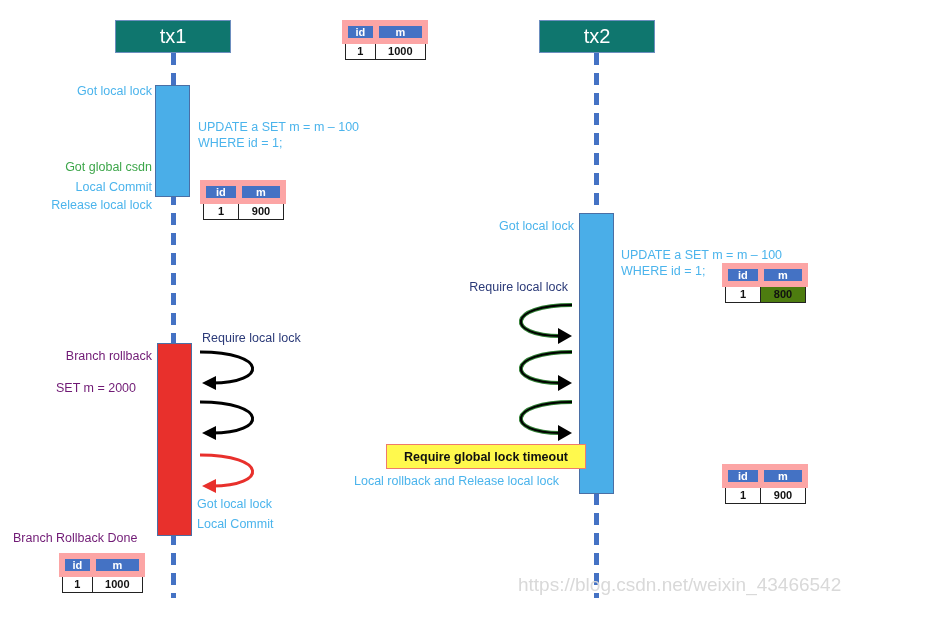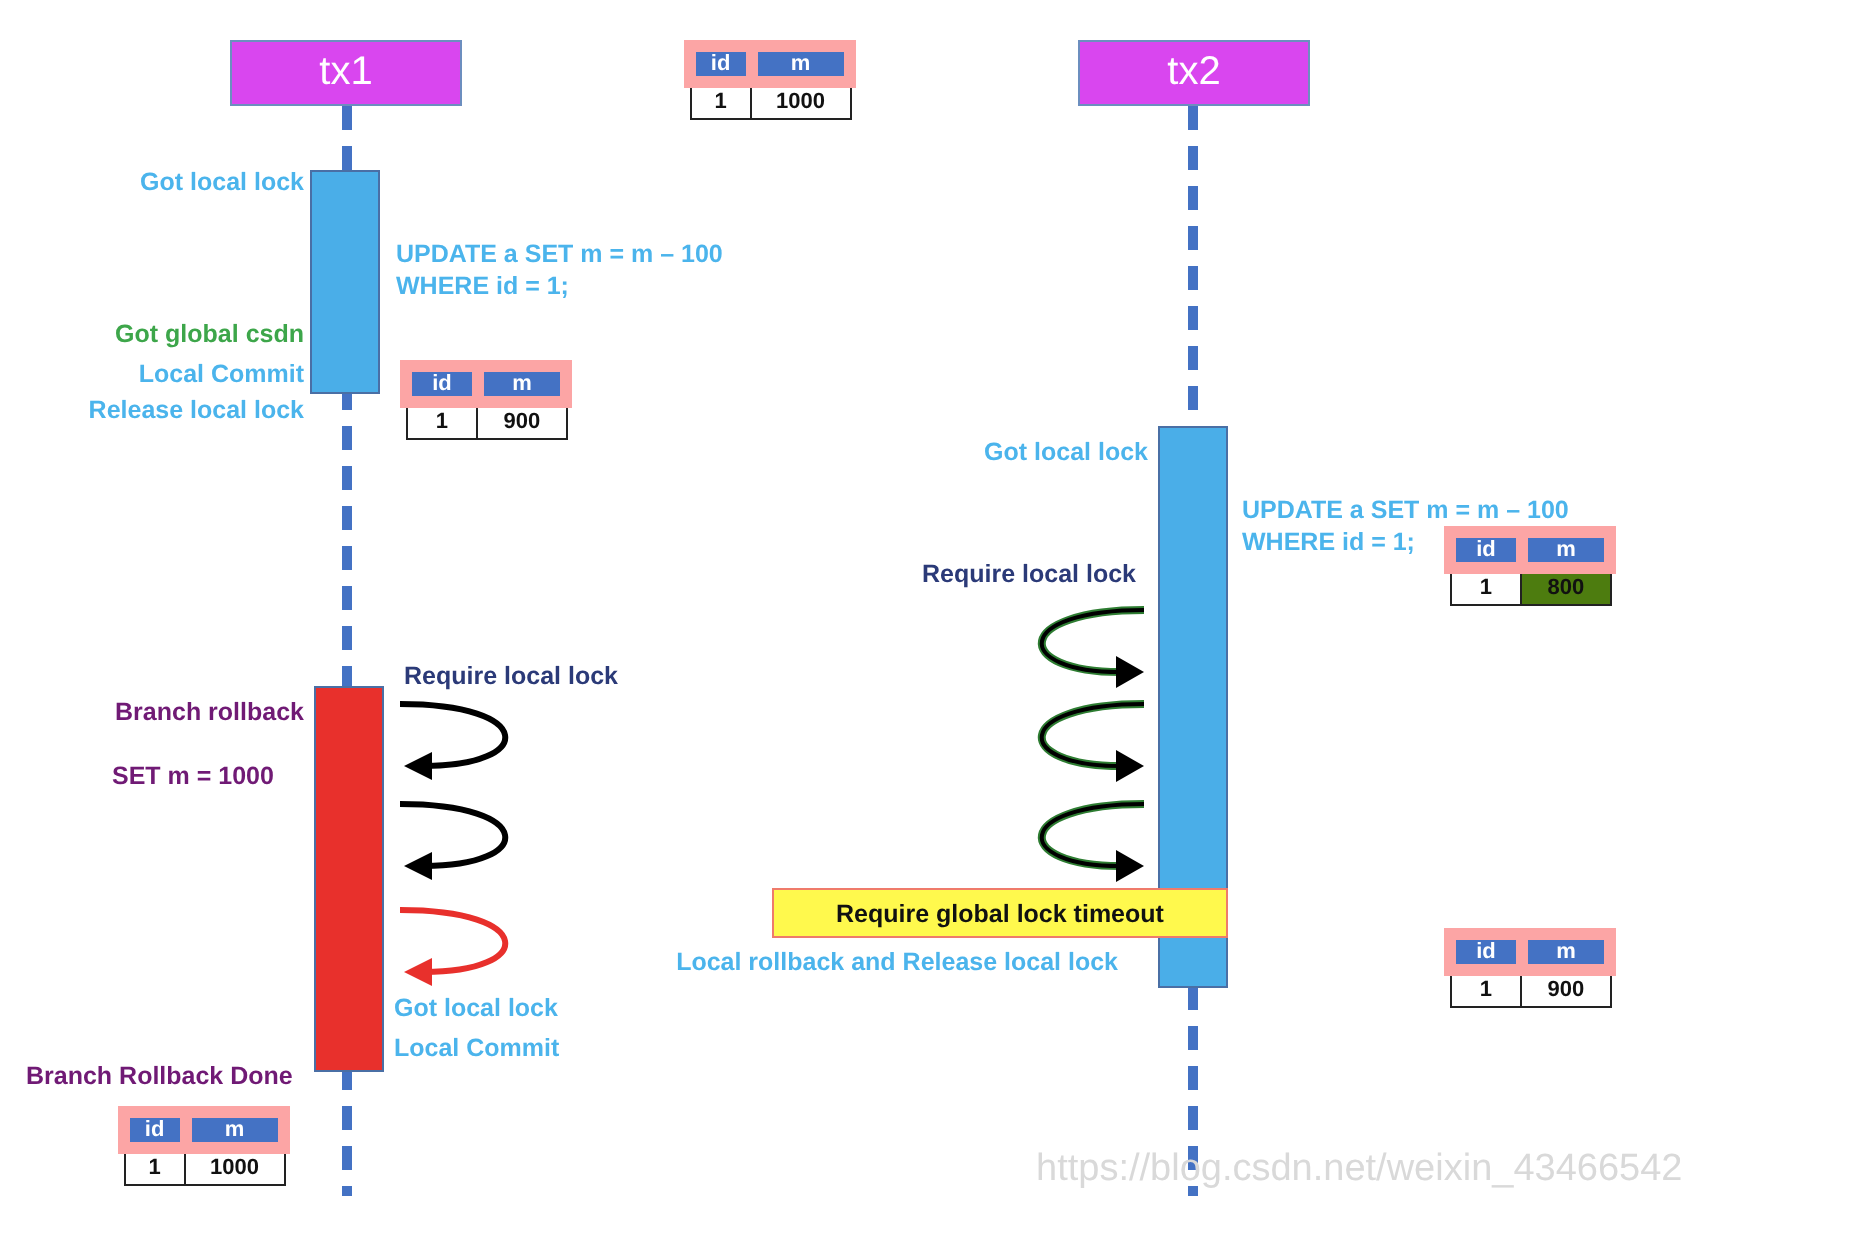--- a/index.html
+++ b/index.html
@@ -1,30 +1,30 @@
 <!DOCTYPE html>
 <html><head>
 <meta charset="utf-8">
 <style>
   * { box-sizing: border-box; margin: 0; padding: 0; }
   html, body { width: 928px; height: 624px; background: #ffffff; overflow: hidden; }
   body { position: relative; font-family: "Liberation Sans", "DejaVu Sans", sans-serif; }
   .lane-head {
-    position: absolute; height: 33px; background: #d946ef; border: 1.5px solid #6c8ebf;
+    position: absolute; height: 33px; background: #0f766e; border: 1.5px solid #6c8ebf;
     color: #fff; font-size: 20px; display: flex; align-items: center; justify-content: center;
   }
   .dash {
     position: absolute; width: 5px;
     background-image: linear-gradient(to bottom, #4472c4 0, #4472c4 12px, transparent 12px, transparent 20px);
     background-size: 5px 20px;
   }
   .bar { position: absolute; border: 1.5px solid #4a6fa5; }
   .bar.blue { background: #4aaee8; }
   .bar.red { background: #e8302c; }
-  .lbl { position: absolute; font-weight: bold; font-size: 12.5px; white-space: nowrap; line-height: 15px; }
+  .lbl { position: absolute; font-weight: normal; font-size: 12.5px; white-space: nowrap; line-height: 15px; }
   .lbl.right { text-align: right; }
   .c-lb { color: #4bb4ec; }
   .c-green { color: #3da64a; }
   .c-red { color: #701a75; }
   .c-navy { color: #2b3a78; }
   table.dt { position: absolute; border-collapse: collapse; font-size: 11px; font-weight: bold; }
   table.dt th { background: #4472c4; color: #fff; height: 17px; font-weight: bold; border: 6px solid #fca5a5; }
   table.dt td { background: #fff; color: #111; height: 18px; text-align: center; border: 1.5px solid #222; }
   table.dt td.hl { background: #4d7c0f; }
   .timeout-box {
@@ -76,21 +76,21 @@
       </tr>
   <tr>
         <td>1</td>
         <td>900</td>
       </tr>
 </tbody>
   </table>
 
 <div class="bar red" style="left:157px; top:343px; width:35px; height:193px;"></div>
 <div class="lbl right c-red" style="right:776px; top:349px;">Branch rollback</div>
-<div class="lbl c-red" style="left:56px; top:381px;">SET m = 1000</div>
+<div class="lbl c-red" style="left:56px; top:381px;">SET m = 2000</div>
 <div class="lbl c-navy" style="left:202px; top:331px;">Require local lock</div>
 
 <svg class="arrow" style="left:198px; top:350px;" width="64" height="42" viewBox="0 0 64 42">
   <path d="M2 2 C 70 2, 70 33, 14 33" fill="none" stroke="#000" stroke-width="3"></path>
   <path d="M18 26 L 4 33 L 18 40 Z" fill="#000"></path>
 </svg>
 <svg class="arrow" style="left:198px; top:400px;" width="64" height="42" viewBox="0 0 64 42">
   <path d="M2 2 C 70 2, 70 33, 14 33" fill="none" stroke="#000" stroke-width="3"></path>
   <path d="M18 26 L 4 33 L 18 40 Z" fill="#000"></path>
 </svg>
@@ -145,21 +145,21 @@
   <path d="M58 2 C -8 2, -8 33, 46 33" fill="none" stroke="#2e7d32" stroke-width="4"></path>
   <path d="M58 2 C -8 2, -8 33, 46 33" fill="none" stroke="#000" stroke-width="2"></path>
   <path d="M44 25 L 58 33 L 44 41 Z" fill="#000"></path>
 </svg>
 <svg class="arrow" style="left:514px; top:400px;" width="60" height="42" viewBox="0 0 60 42">
   <path d="M58 2 C -8 2, -8 33, 46 33" fill="none" stroke="#2e7d32" stroke-width="4"></path>
   <path d="M58 2 C -8 2, -8 33, 46 33" fill="none" stroke="#000" stroke-width="2"></path>
   <path d="M44 25 L 58 33 L 44 41 Z" fill="#000"></path>
 </svg>
 
-<div class="timeout-box" style="left:386px; top:444px; width:228px; height:25px;">
+<div class="timeout-box" style="left:386px; top:444px; width:200px; height:25px;">
   <span>Require global lock timeout</span>
 </div>
 <div class="lbl right c-lb" style="right:369px; top:474px;margin-left:40px;">Local rollback and  Release local lock</div>
 
 <table class="dt" style="left:722px; top:464px; width:86px;">
   <tbody>
       <tr>
         <th>id</th>
         <th>m</th>
       </tr>

